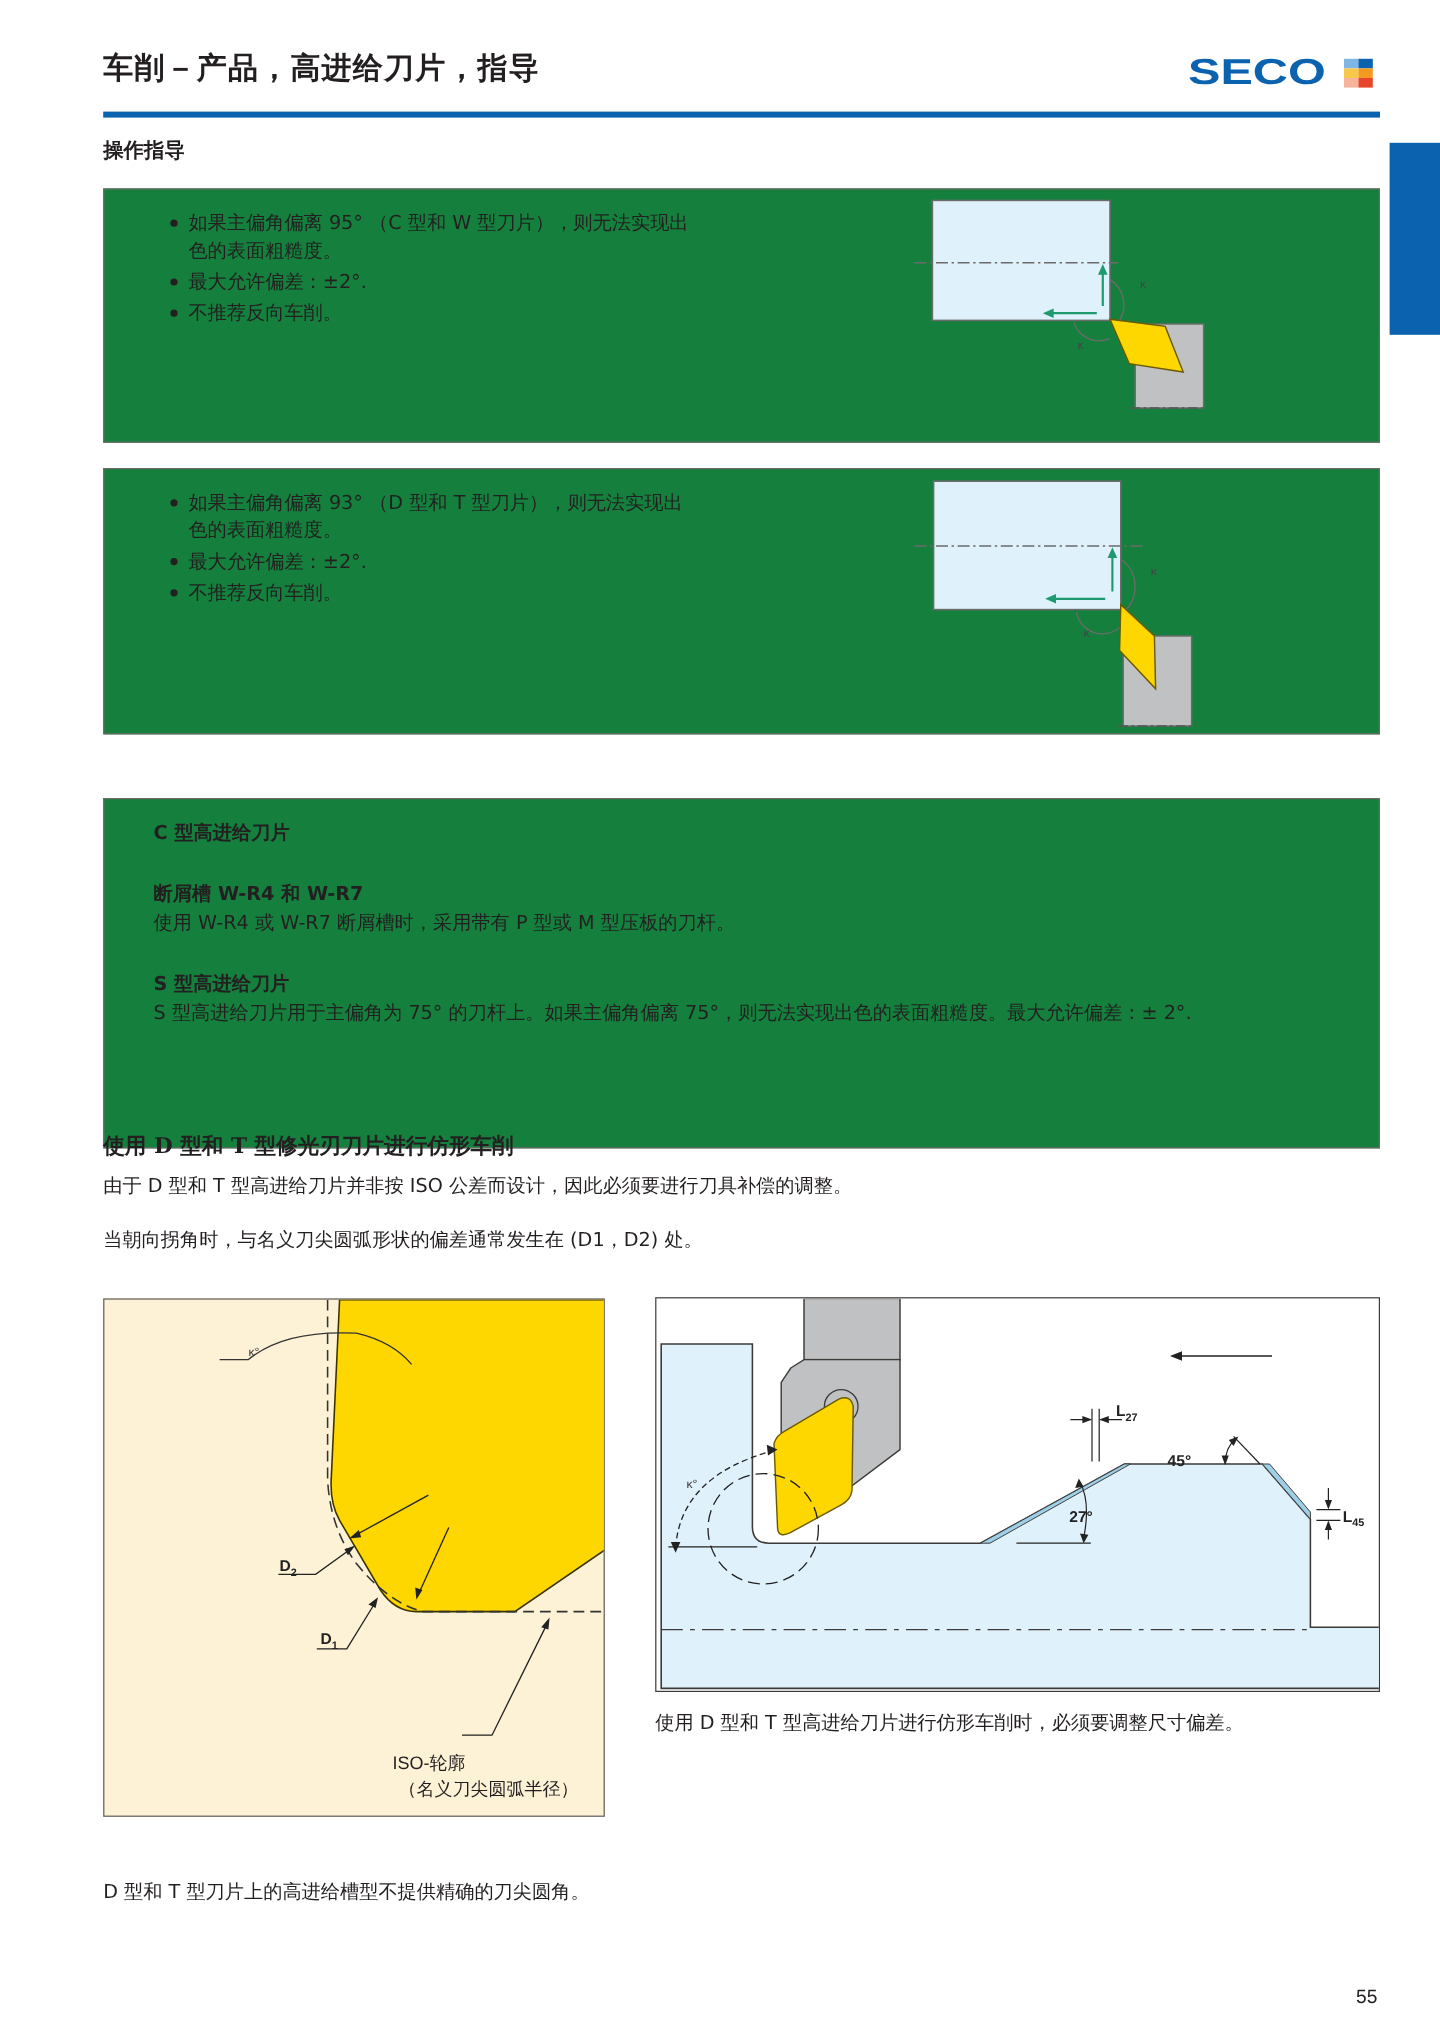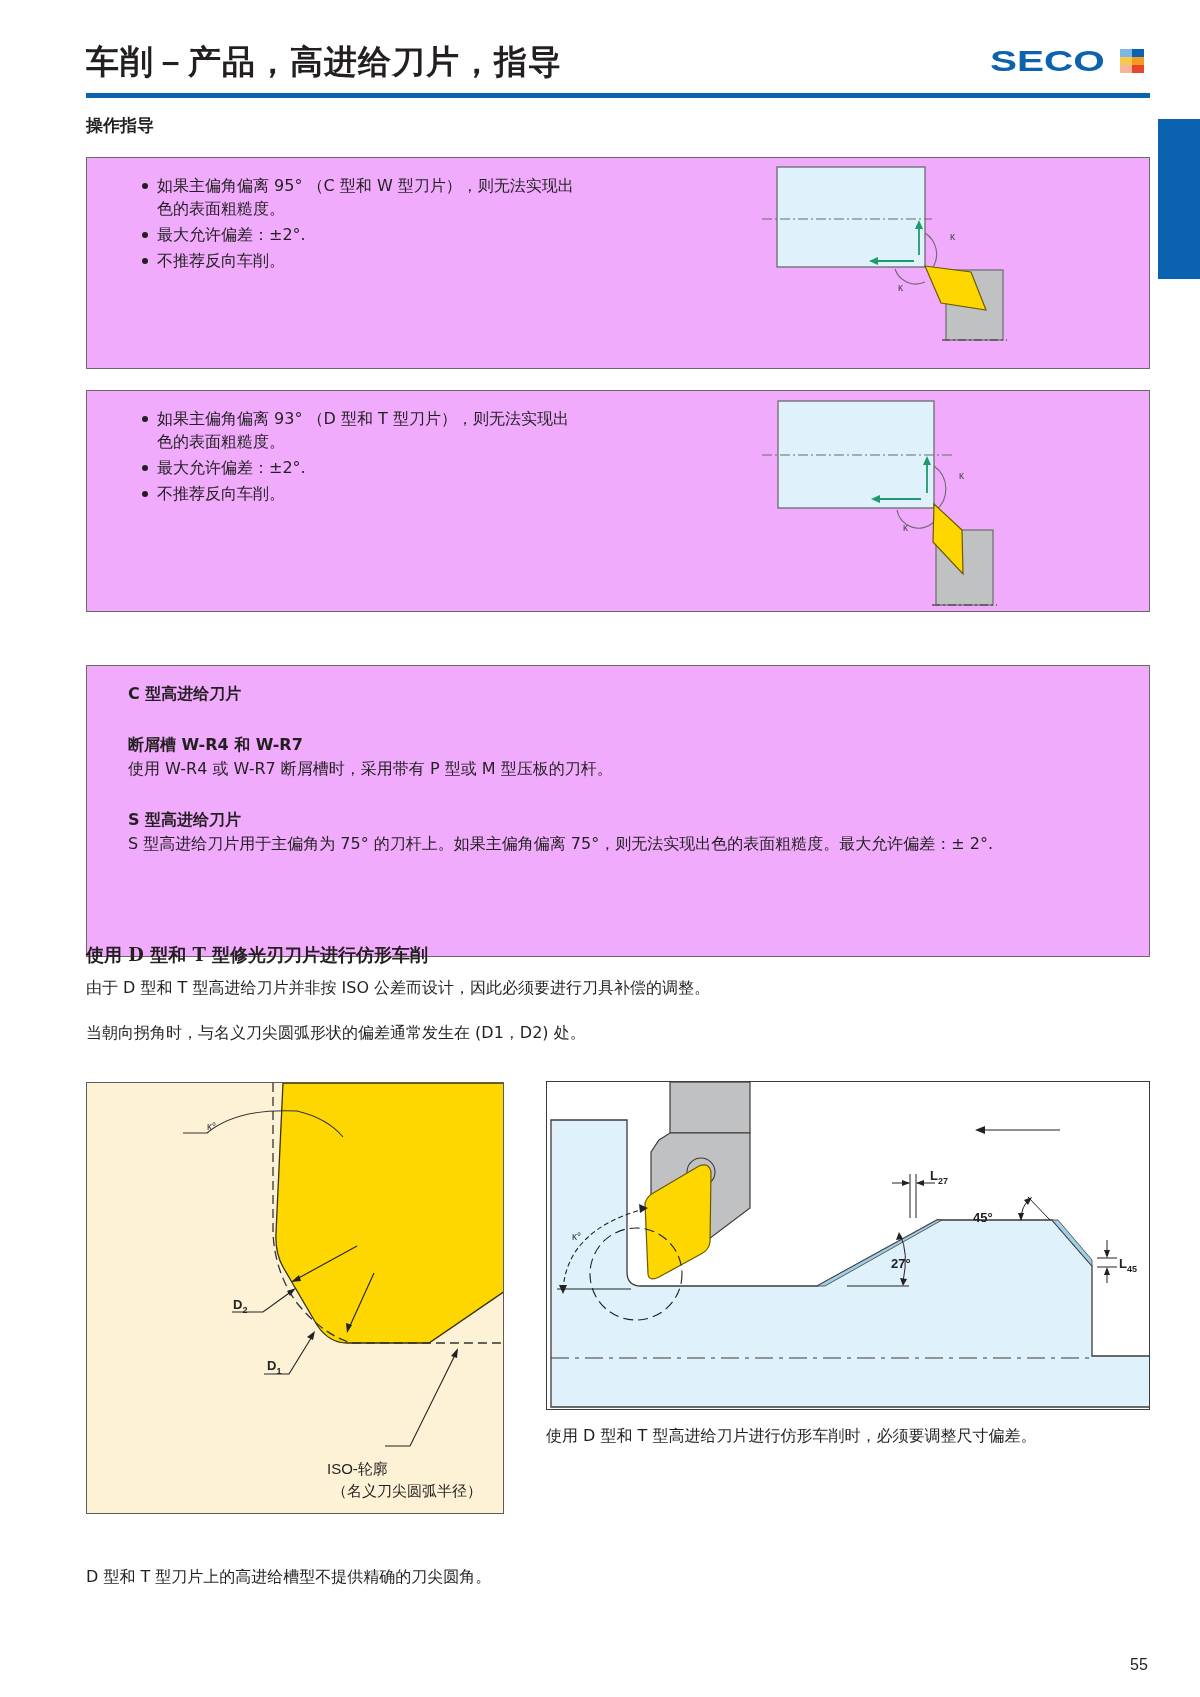--- a/index.html
+++ b/index.html
@@ -1,31 +1,31 @@
 <!DOCTYPE html>
 <html><head>
 <meta charset="utf-8">
 <style>
   * { box-sizing: border-box; margin: 0; padding: 0; }
   html, body { width: 1200px; height: 1697px; background: #ffffff; }
   body { position: relative; font-family: "DejaVu Sans", "Liberation Sans", sans-serif; color: #231f20; overflow: hidden; }
 
-  .page-title { position: absolute; left: 86px; top: 40px; font-size: 33px; font-weight: bold; letter-spacing: 1px; color: #231f20; font-family: "DejaVu Serif", "Liberation Serif", serif; }
+  .page-title { position: absolute; left: 86px; top: 40px; font-size: 25px; font-weight: bold; letter-spacing: 1px; color: #231f20; font-family: "DejaVu Serif", "Liberation Serif", serif; }
   .title-rule { position: absolute; left: 86px; top: 93px; width: 1064px; height: 5px; background: #0b62ae; }
 
   .logo { position: absolute; left: 990px; top: 46px; height: 30px; display: flex; align-items: center; }
   .logo-text { font-family: "Liberation Sans", sans-serif; font-weight: bold; font-style: normal; font-size: 30px; color: #0b62ae; letter-spacing: 0px; transform: scaleX(1.35); transform-origin: left center; display: inline-block; line-height: 30px; }
   .logo-mark { position: absolute; left: 130px; top: 3px; width: 24px; height: 24px; display: grid; grid-template-columns: 1fr 1fr; grid-template-rows: 1fr 1fr 1fr; }
   .logo-mark span { display: block; }
 
   .side-tab { position: absolute; left: 1158px; top: 119px; width: 42px; height: 160px; background: #0b62ae; }
 
   .section-label { position: absolute; left: 86px; top: 114px; font-size: 17px; font-weight: bold; font-family: Liberation Serif, serif; }
 
-  .panel { position: absolute; left: 86px; width: 1064px; background: #f0abfc; border: 1.5px solid #6d6a66; }
+  .panel { position: absolute; left: 86px; width: 1064px; background: #15803d; border: 1.5px solid #6d6a66; }
   .panel.p1 { top: 157px; height: 212px; }
   .panel.p2 { top: 390px; height: 222px; }
   .panel.p3 { top: 633px; height: 292px; margin-top: 32px; }
 
   .bullets { position: absolute; left: 54px; top: 16px; list-style: none; font-size: 16px; line-height: 23px; color: #231f20; }
   .bullets li { position: relative; padding-left: 16px; margin-bottom: 3px; width: 440px; }
   .bullets li::before { content: ""; position: absolute; left: 1px; top: 9px; width: 6px; height: 6px; border-radius: 50%; background: #231f20; }
 
   .diagram { position: absolute; }
   .p1 .diagram { left: 670px; top: 0px; width: 250px; height: 212px; }

